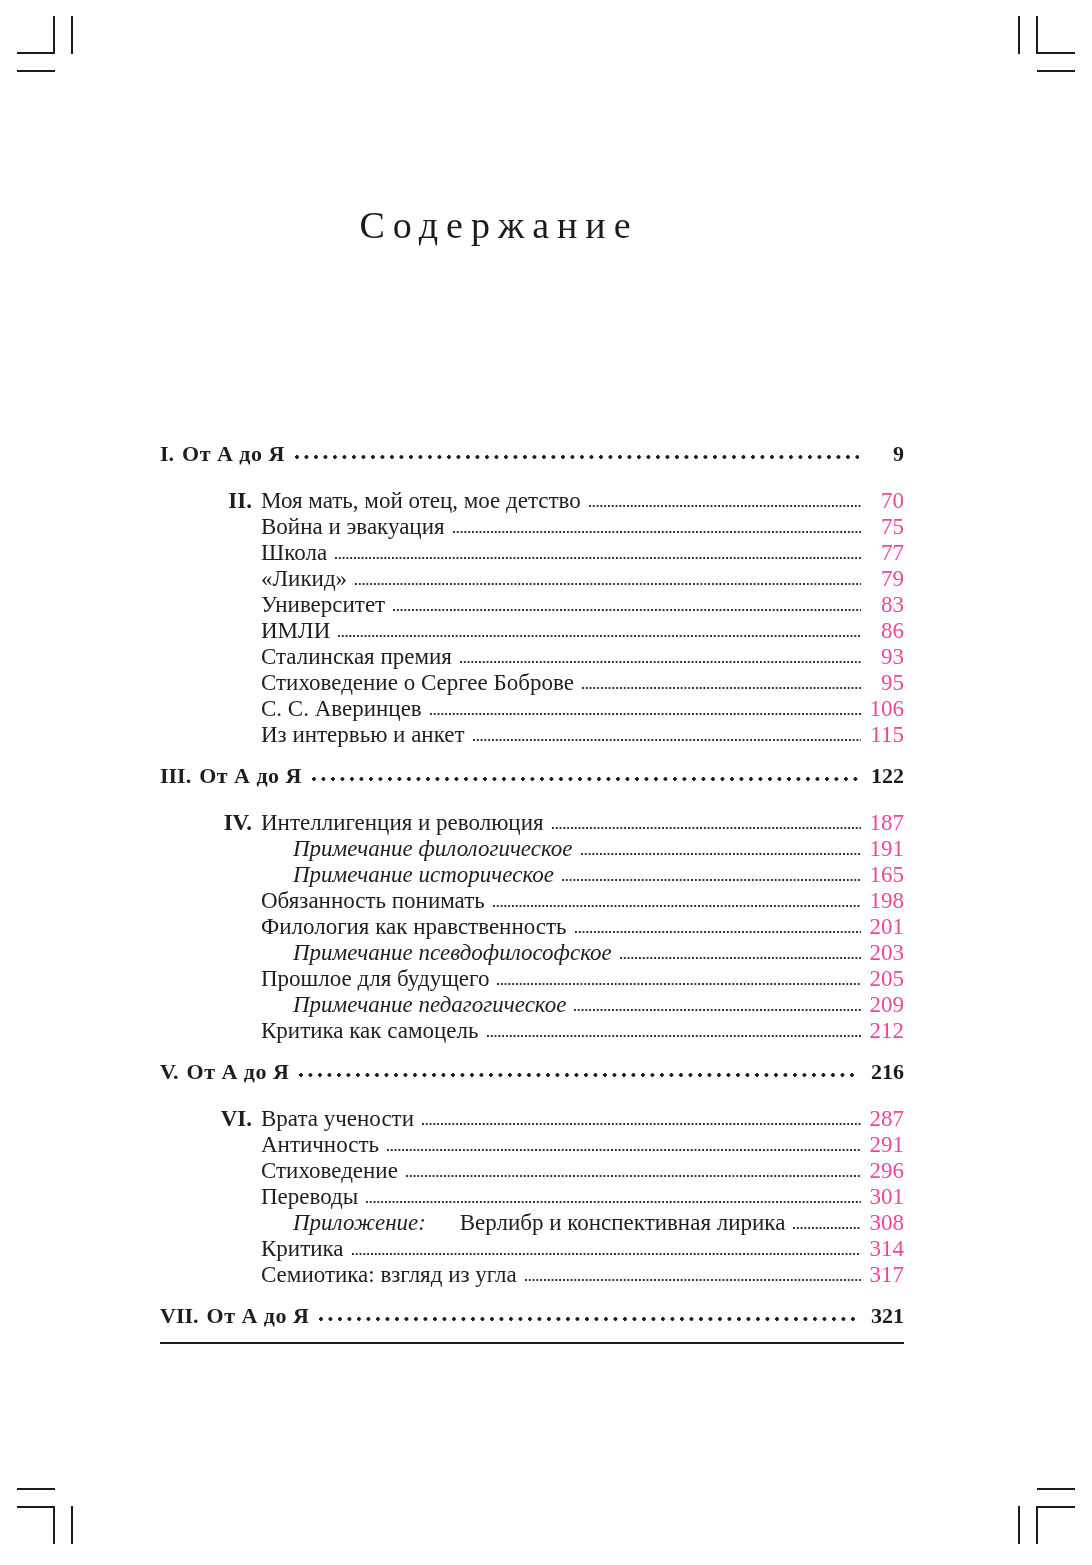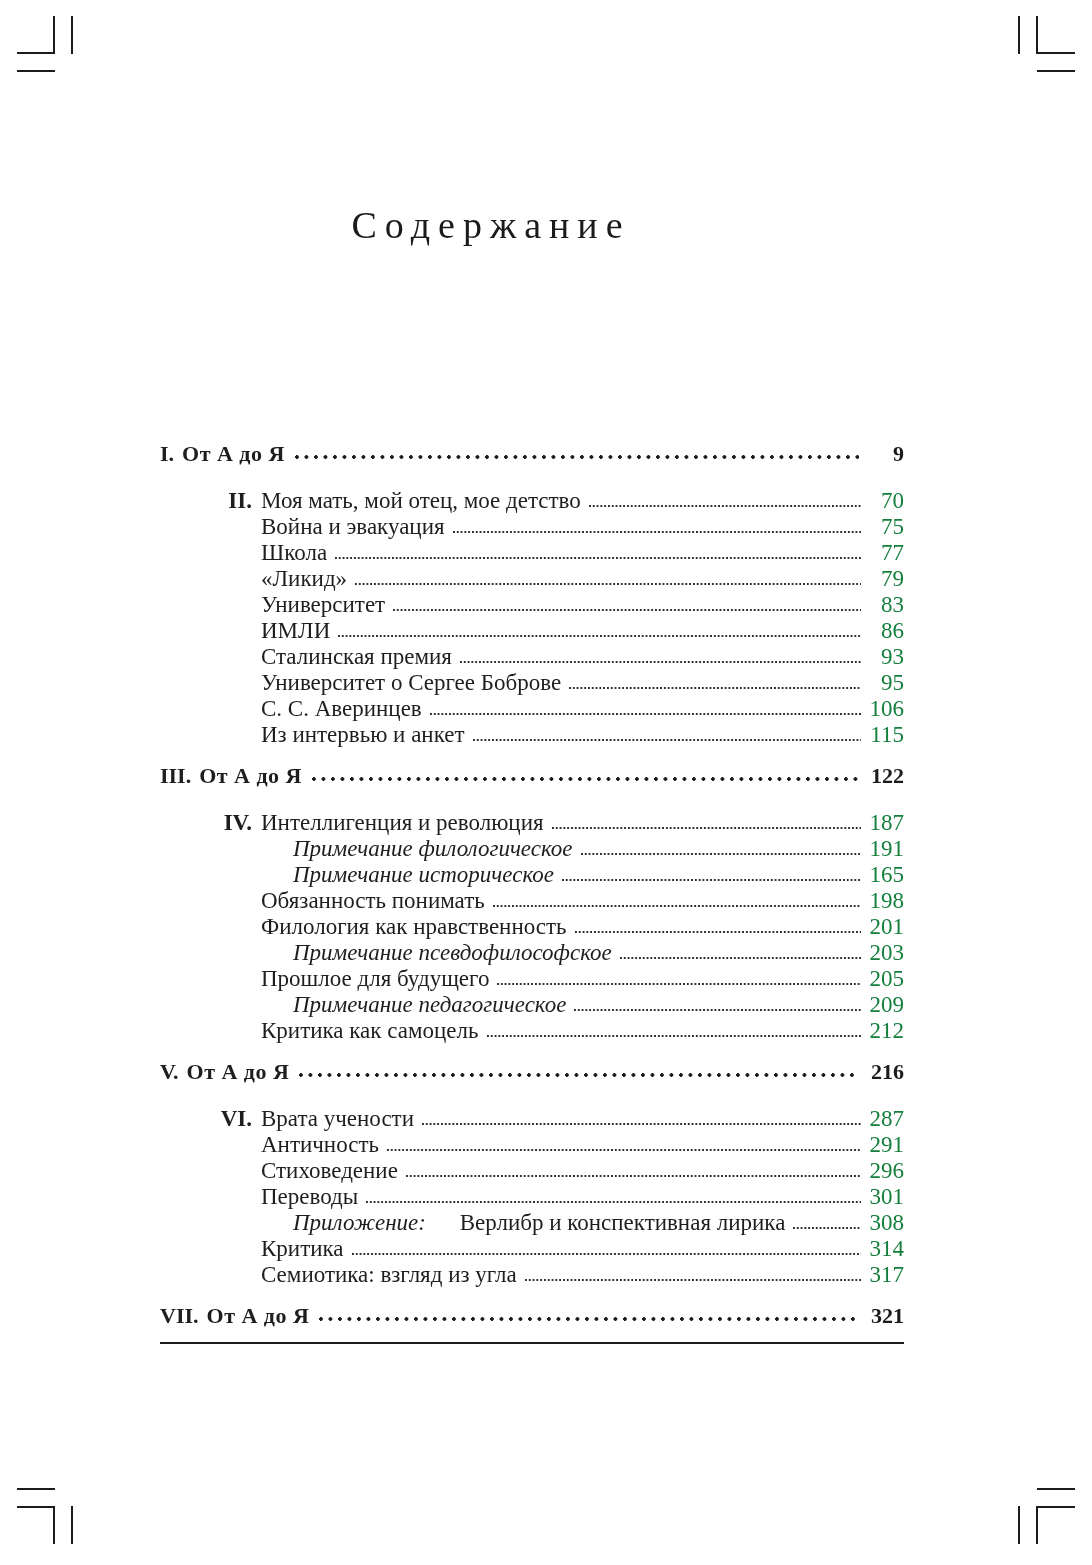--- a/index.html
+++ b/index.html
@@ -13,21 +13,21 @@
   }
 
   
   .mark { position: absolute; background: #1c1c1c; }
   .mark.v { width: 2px; height: 38px; }
   .mark.h { height: 2px; width: 38px; }
 
   
   .page-title {
     position: absolute;
-    top: 202px; left: 0; width: 982px;
+    top: 202px; left: 8px; width: 982px;
     text-align: center;
     font-size: 38px;
     line-height: 46px;
     letter-spacing: 8px;
     color: #1b1b1b;
     white-space: nowrap;
   }
 
   
   .toc {
@@ -79,21 +79,21 @@
   .row.part .leader {
     height: 6px;
     margin: 0 9px 7px 10px;
     background: radial-gradient(circle at 2px 3px, #1c1c1c 1.7px, transparent 2.05px) repeat-x;
     background-size: 9.5px 6px;
   }
   .page {
     flex: none;
     min-width: 36px;
     text-align: right;
-    color: #15803d;
+    color: #ec4899;
   }
   .row.part .page { color: #1b1b1b; }
 
   .bottom-rule {
     position: absolute;
     top: 1342px; left: 160px;
     width: 744px; height: 2px;
     background: #1c1c1c;
   }
 </style>
@@ -173,21 +173,21 @@
     <span class="page">86</span>
   </div>
       <div class="row section">
     <span class="num-box"></span>
     <span class="title-wrap"><span class="prefix"></span><span class="title-text">Сталинская премия</span></span>
     <span class="leader"></span>
     <span class="page">93</span>
   </div>
       <div class="row section">
     <span class="num-box"></span>
-    <span class="title-wrap"><span class="prefix"></span><span class="title-text">Университет о Сергее Боброве</span></span>
+    <span class="title-wrap"><span class="prefix"></span><span class="title-text">Стиховедение о Сергее Боброве</span></span>
     <span class="leader"></span>
     <span class="page">95</span>
   </div>
       <div class="row section">
     <span class="num-box"></span>
     <span class="title-wrap"><span class="prefix"></span><span class="title-text">С. С. Аверинцев</span></span>
     <span class="leader"></span>
     <span class="page">106</span>
   </div>
       <div class="row section">

